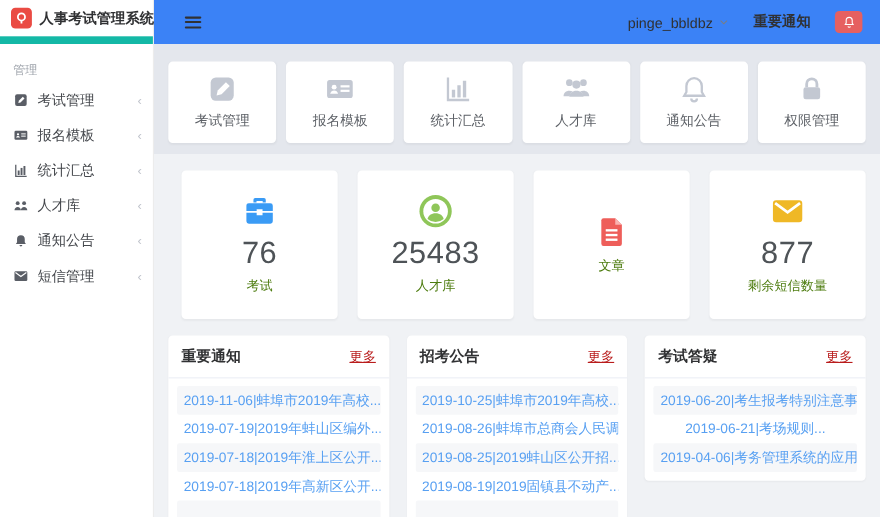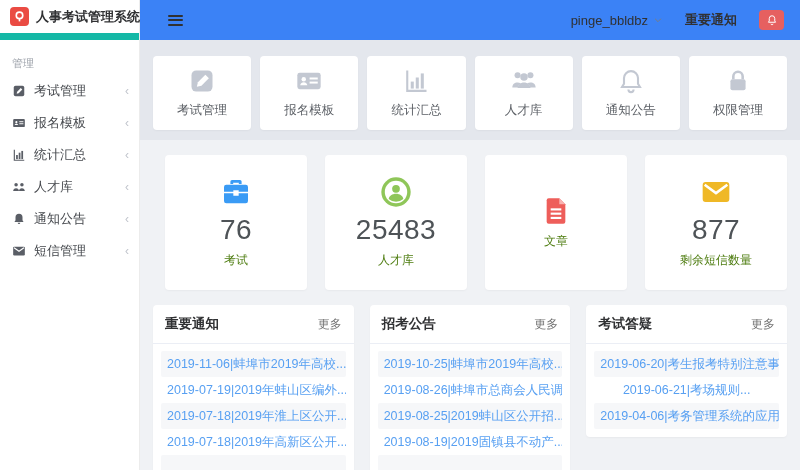--- a/index.html
+++ b/index.html
@@ -52,21 +52,21 @@
   .stat-card .stat-ic { width:32px; height:32px; }
   .stat-value { font-size:28px; color:#4e5357; letter-spacing:.5px; }
   .stat-label { font-size:12px; color:#4d7c0f; }
 
   .panels-row { display:flex; gap:16px; padding:15px 13px 0 13px; align-items:flex-start; }
   .panel { flex:1; background:#fff; border-radius:4px; box-shadow:0 1px 2px rgba(0,0,0,.04);
     overflow:hidden; }
   .panel-head { display:flex; align-items:center; justify-content:space-between;
     padding:10px 12px; border-bottom:1px solid #ebeef5; }
   .panel-title { font-size:13.5px; font-weight:bold; color:#303133; }
-  .panel-more { font-size:12px; color:#737373; cursor:pointer; }
+  .panel-more { font-size:12px; color:#b91c1c; cursor:pointer;text-decoration:underline; }
   .panel-list { padding:7px 8px 8px 8px; }
   .panel-item { display:block; font-size:12.5px; color:#58a0f2; padding:6px 6px;
     white-space:nowrap; overflow:hidden; border-radius:2px; cursor:pointer;
     text-decoration:none; height:26px; line-height:14px;text-align:center; }
   .panel-item:nth-child(odd) { background:#f6f7f9; }
   .panel-item.partial { height:22px; }
 </style>
 </head>
 <body>
 

